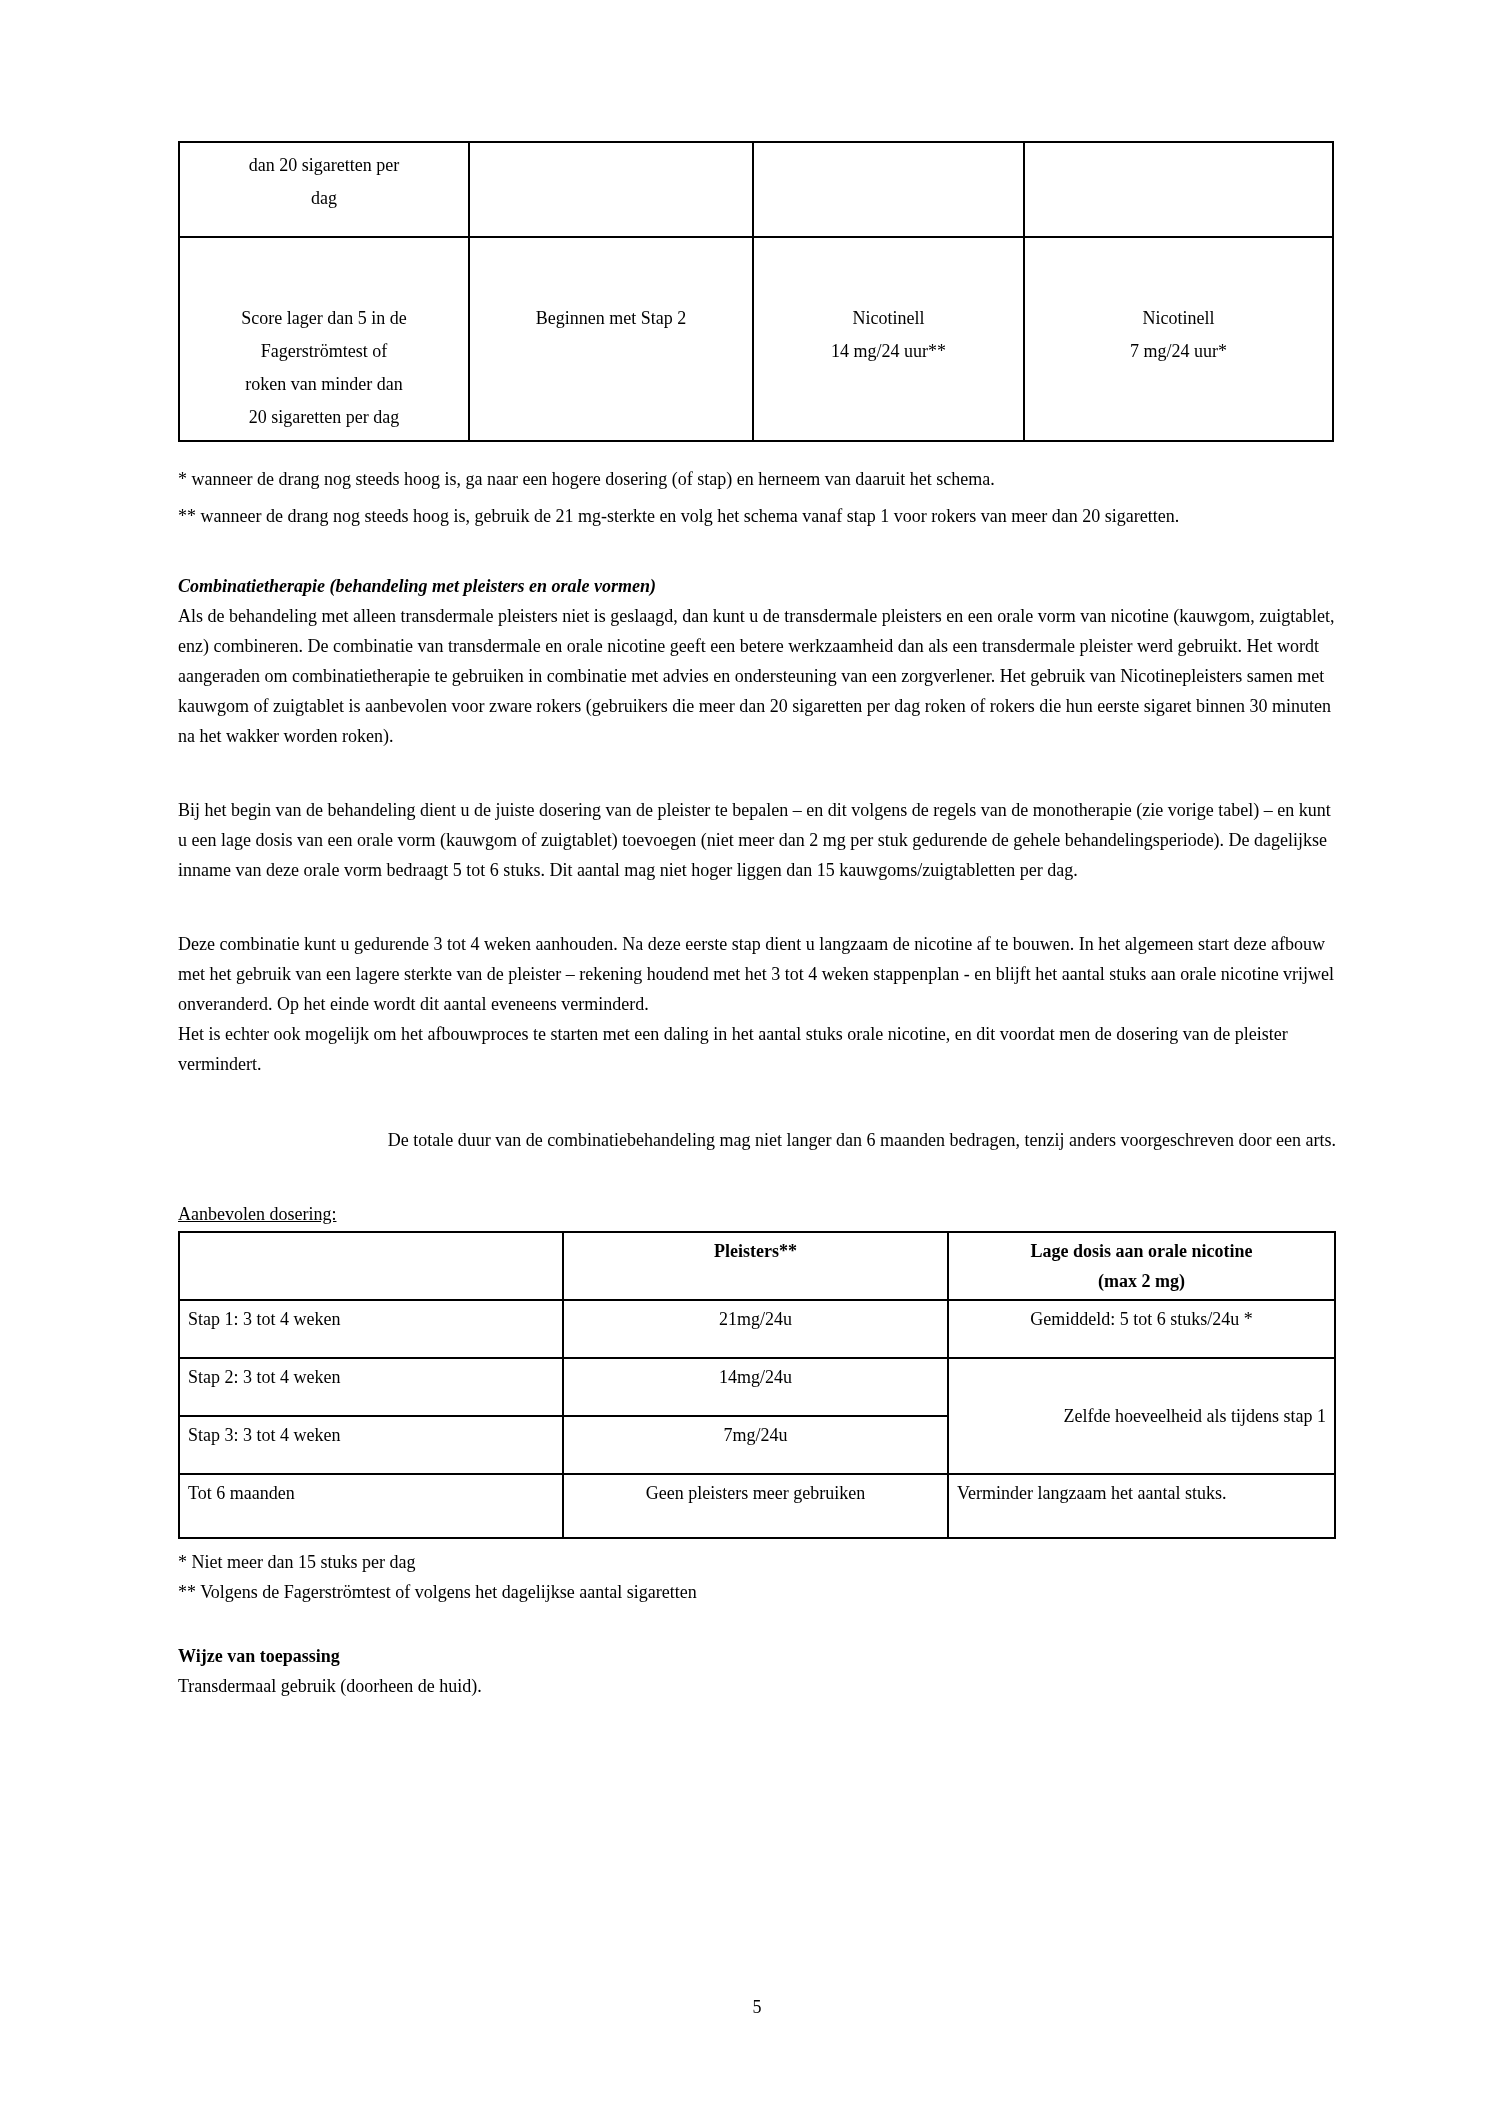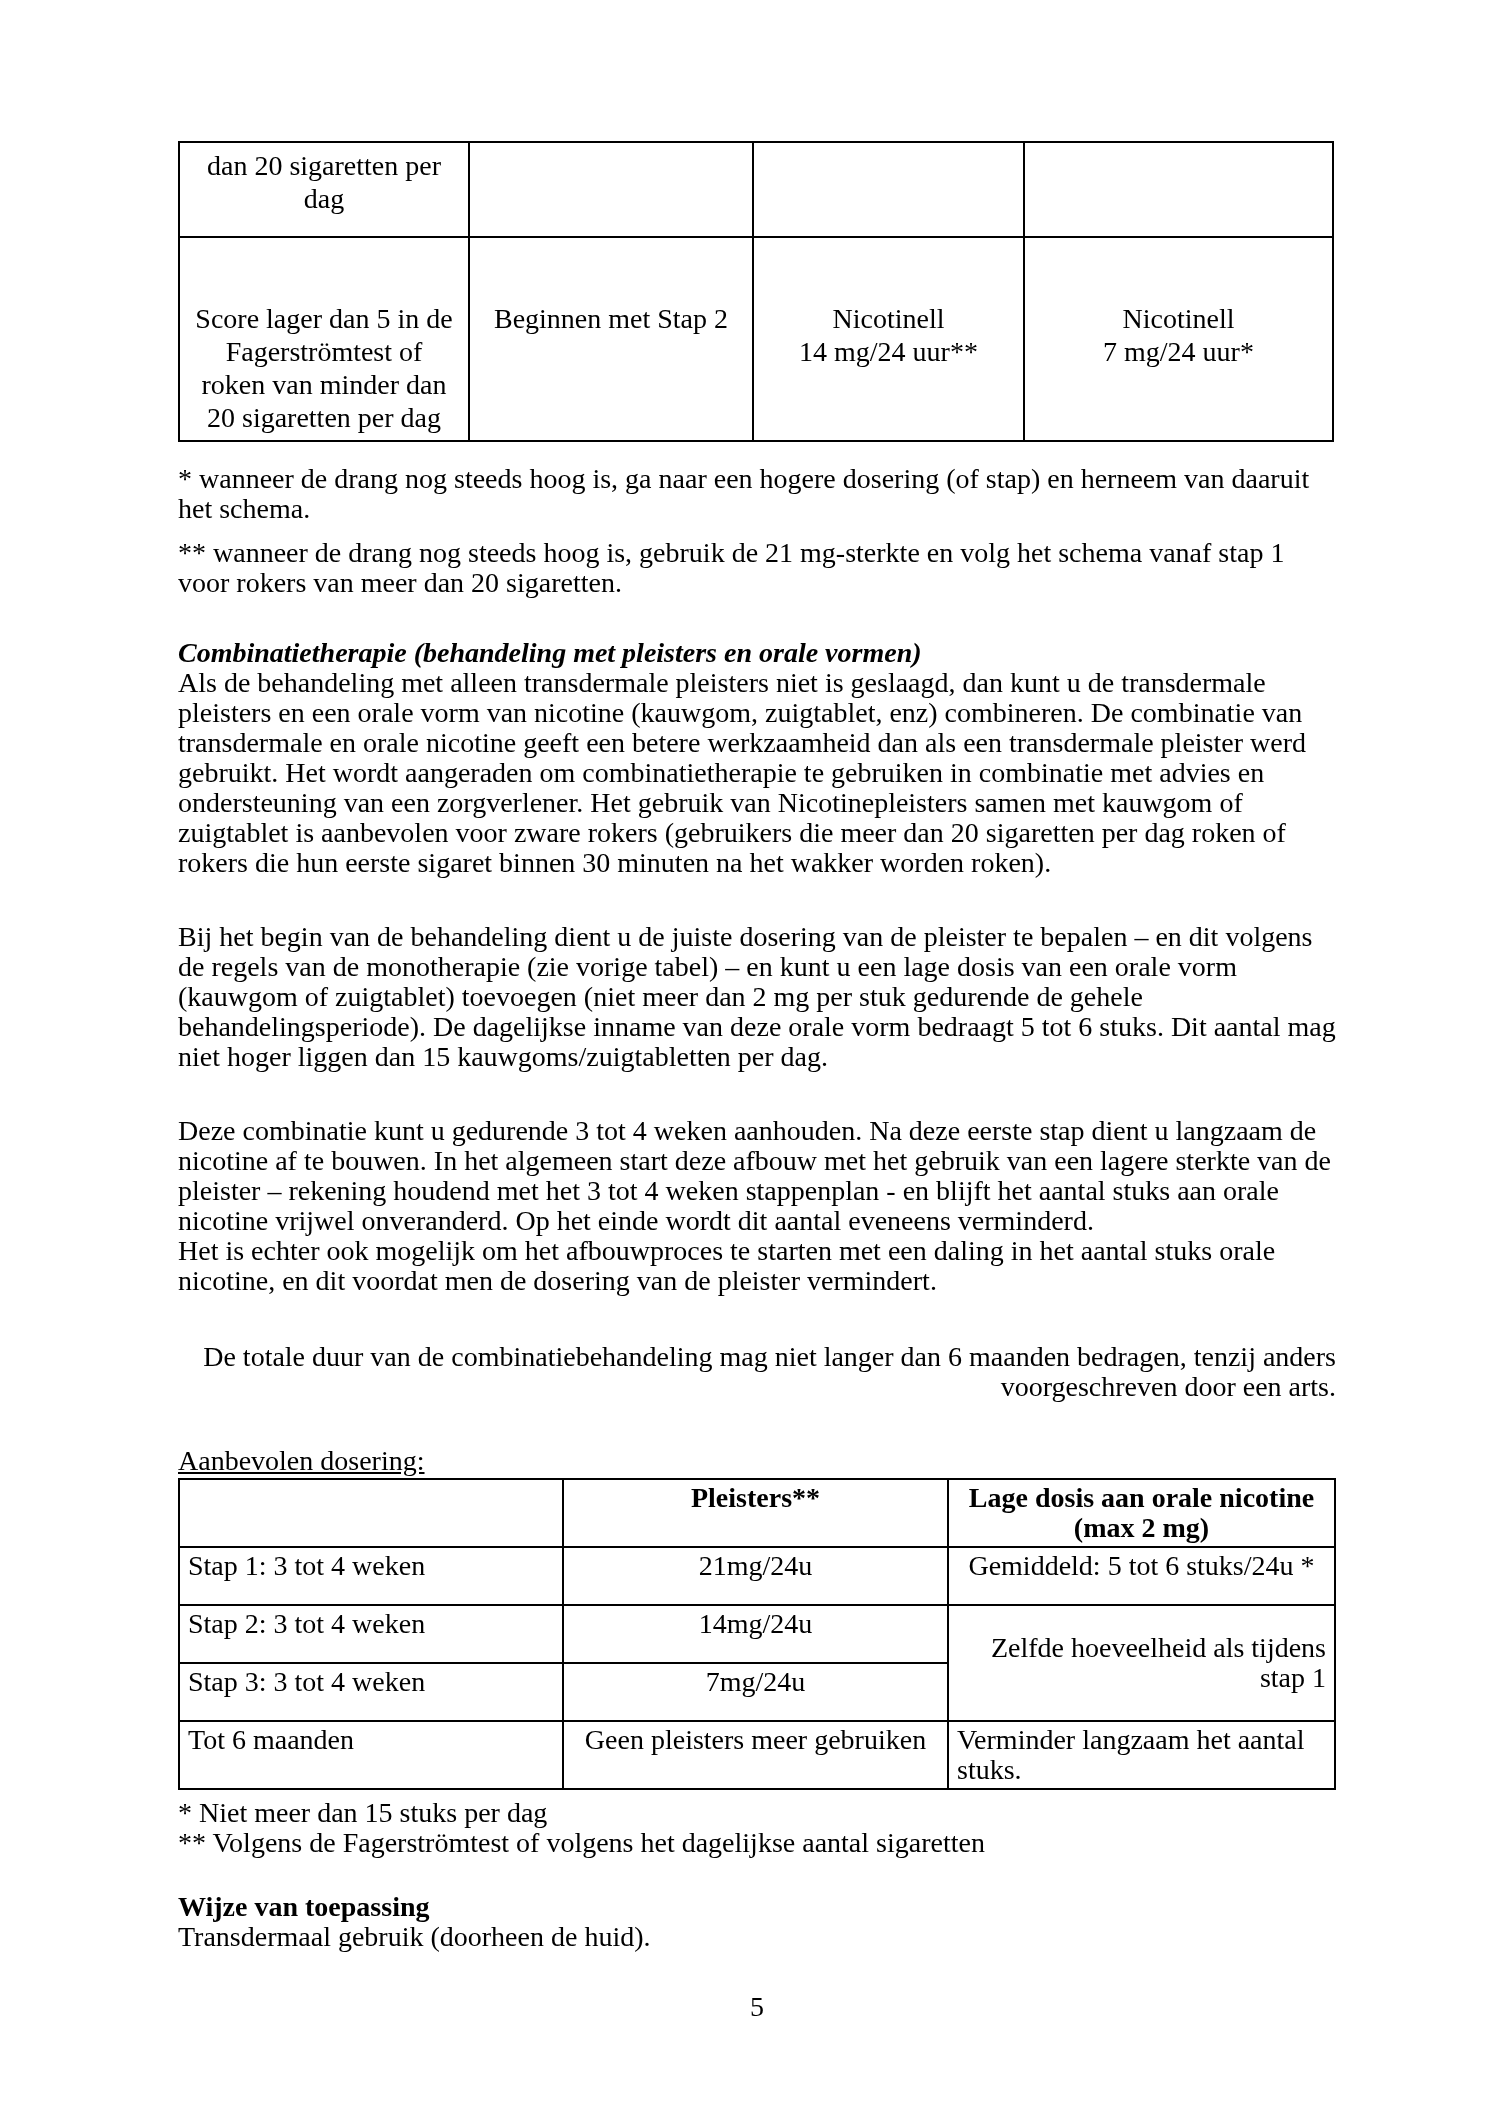--- a/index.html
+++ b/index.html
@@ -4,21 +4,21 @@
 <style>
   * { box-sizing: border-box; }
   html, body { margin: 0; padding: 0; background: #ffffff; }
   .page {
     position: relative;
     width: 1461px;
     height: 2111px;
     background: #ffffff;
     color: #000000;
     font-family: "Liberation Serif", "DejaVu Serif", serif;
-    font-size: 28px;
+    font-size: 18px;
     line-height: 30px;
     overflow: hidden;
   }
   .content {
     position: absolute;
     left: 178px;
     top: 141px;
     width: 1158px;
   }
   p { margin: 0; }
@@ -32,21 +32,21 @@
     vertical-align: top;
     white-space: pre-line;
     line-height: 33px;
     padding: 6px 8px;
   }
   .t1 tr.r1 td { height: 95px; }
   .t1 tr.r2 td { padding-top: 64px; height: 189px; }
 
   
   .fn-a   { margin-top: 22px; }
-  .fn-b   { margin-top: 14px; }
+  .fn-b   { margin-top: 7px; }
   .h-combi { margin-top: 40px; font-weight: bold; font-style: italic; }
   .p-begin { margin-top: 44px; }
   .p-comb  { margin-top: 44px; white-space: pre-line; }
   .p-duur  { margin-top: 46px; text-align: right; }
   .h-dosing { margin-top: 44px; text-decoration: underline; }
   .h-apply  { margin-top: 34px; font-weight: bold; }
 
   
   .t2 { width: 1156px; margin-top: 2px; }
   .t2 th, .t2 td {

